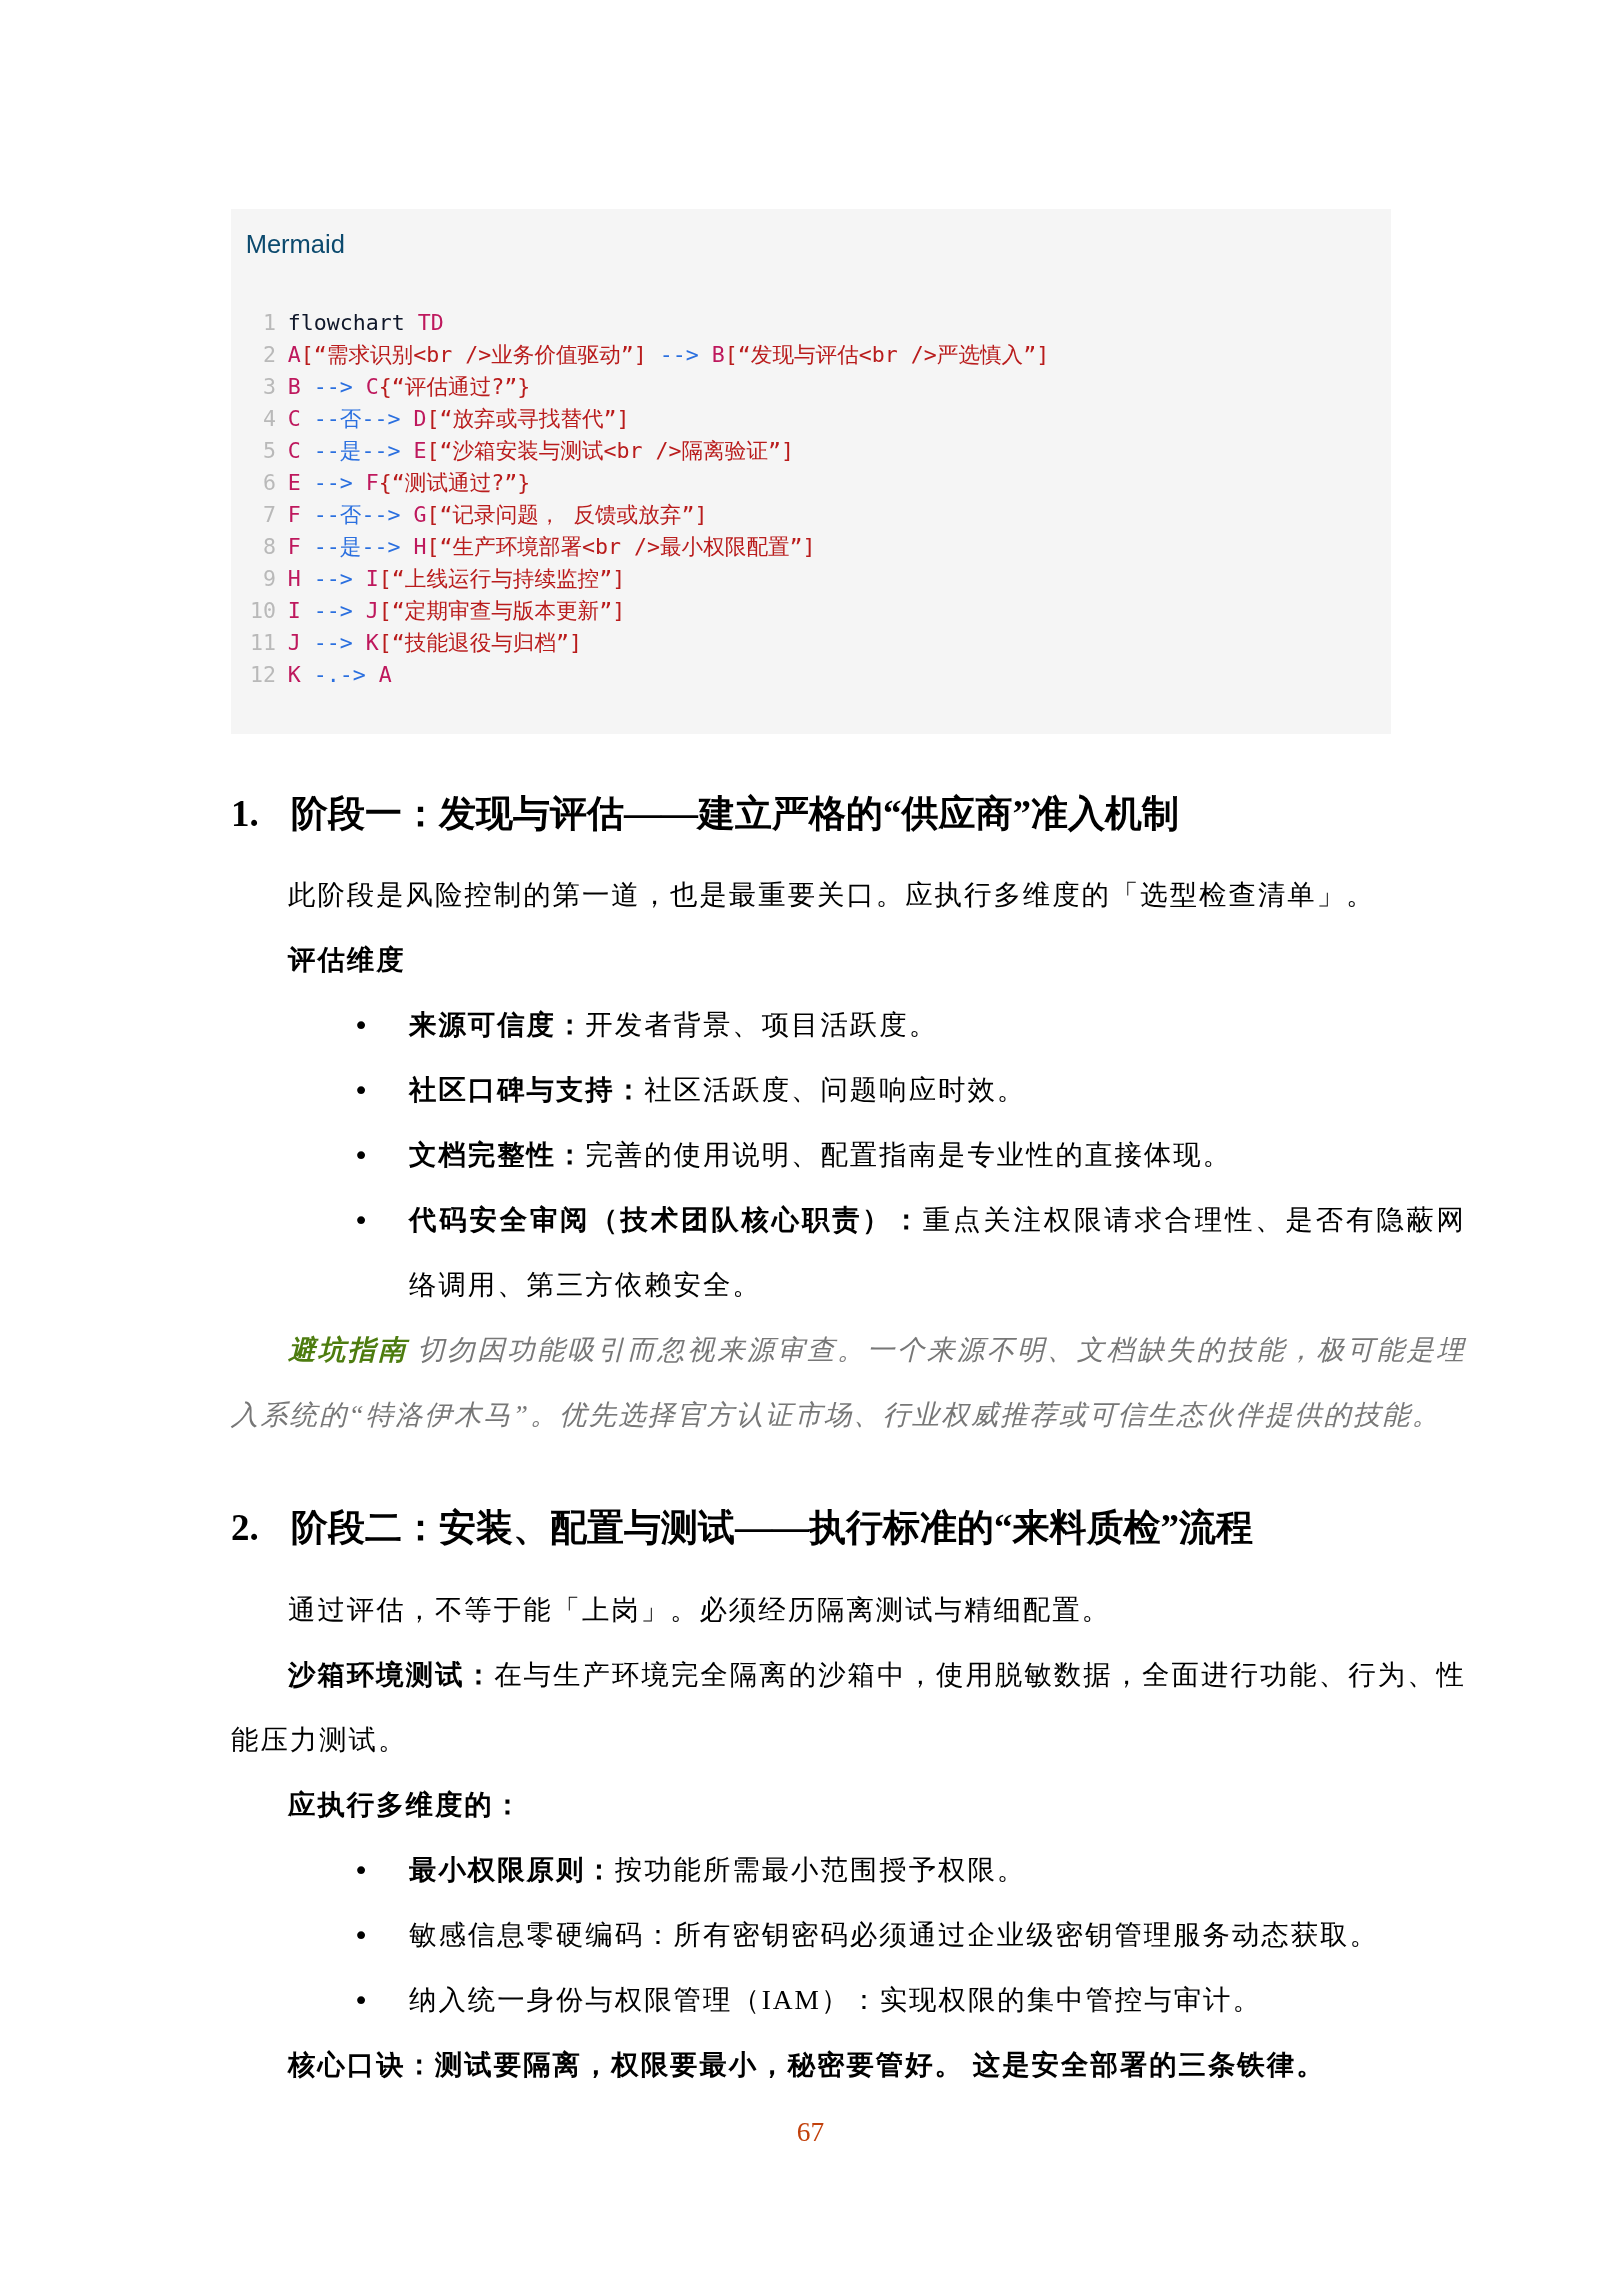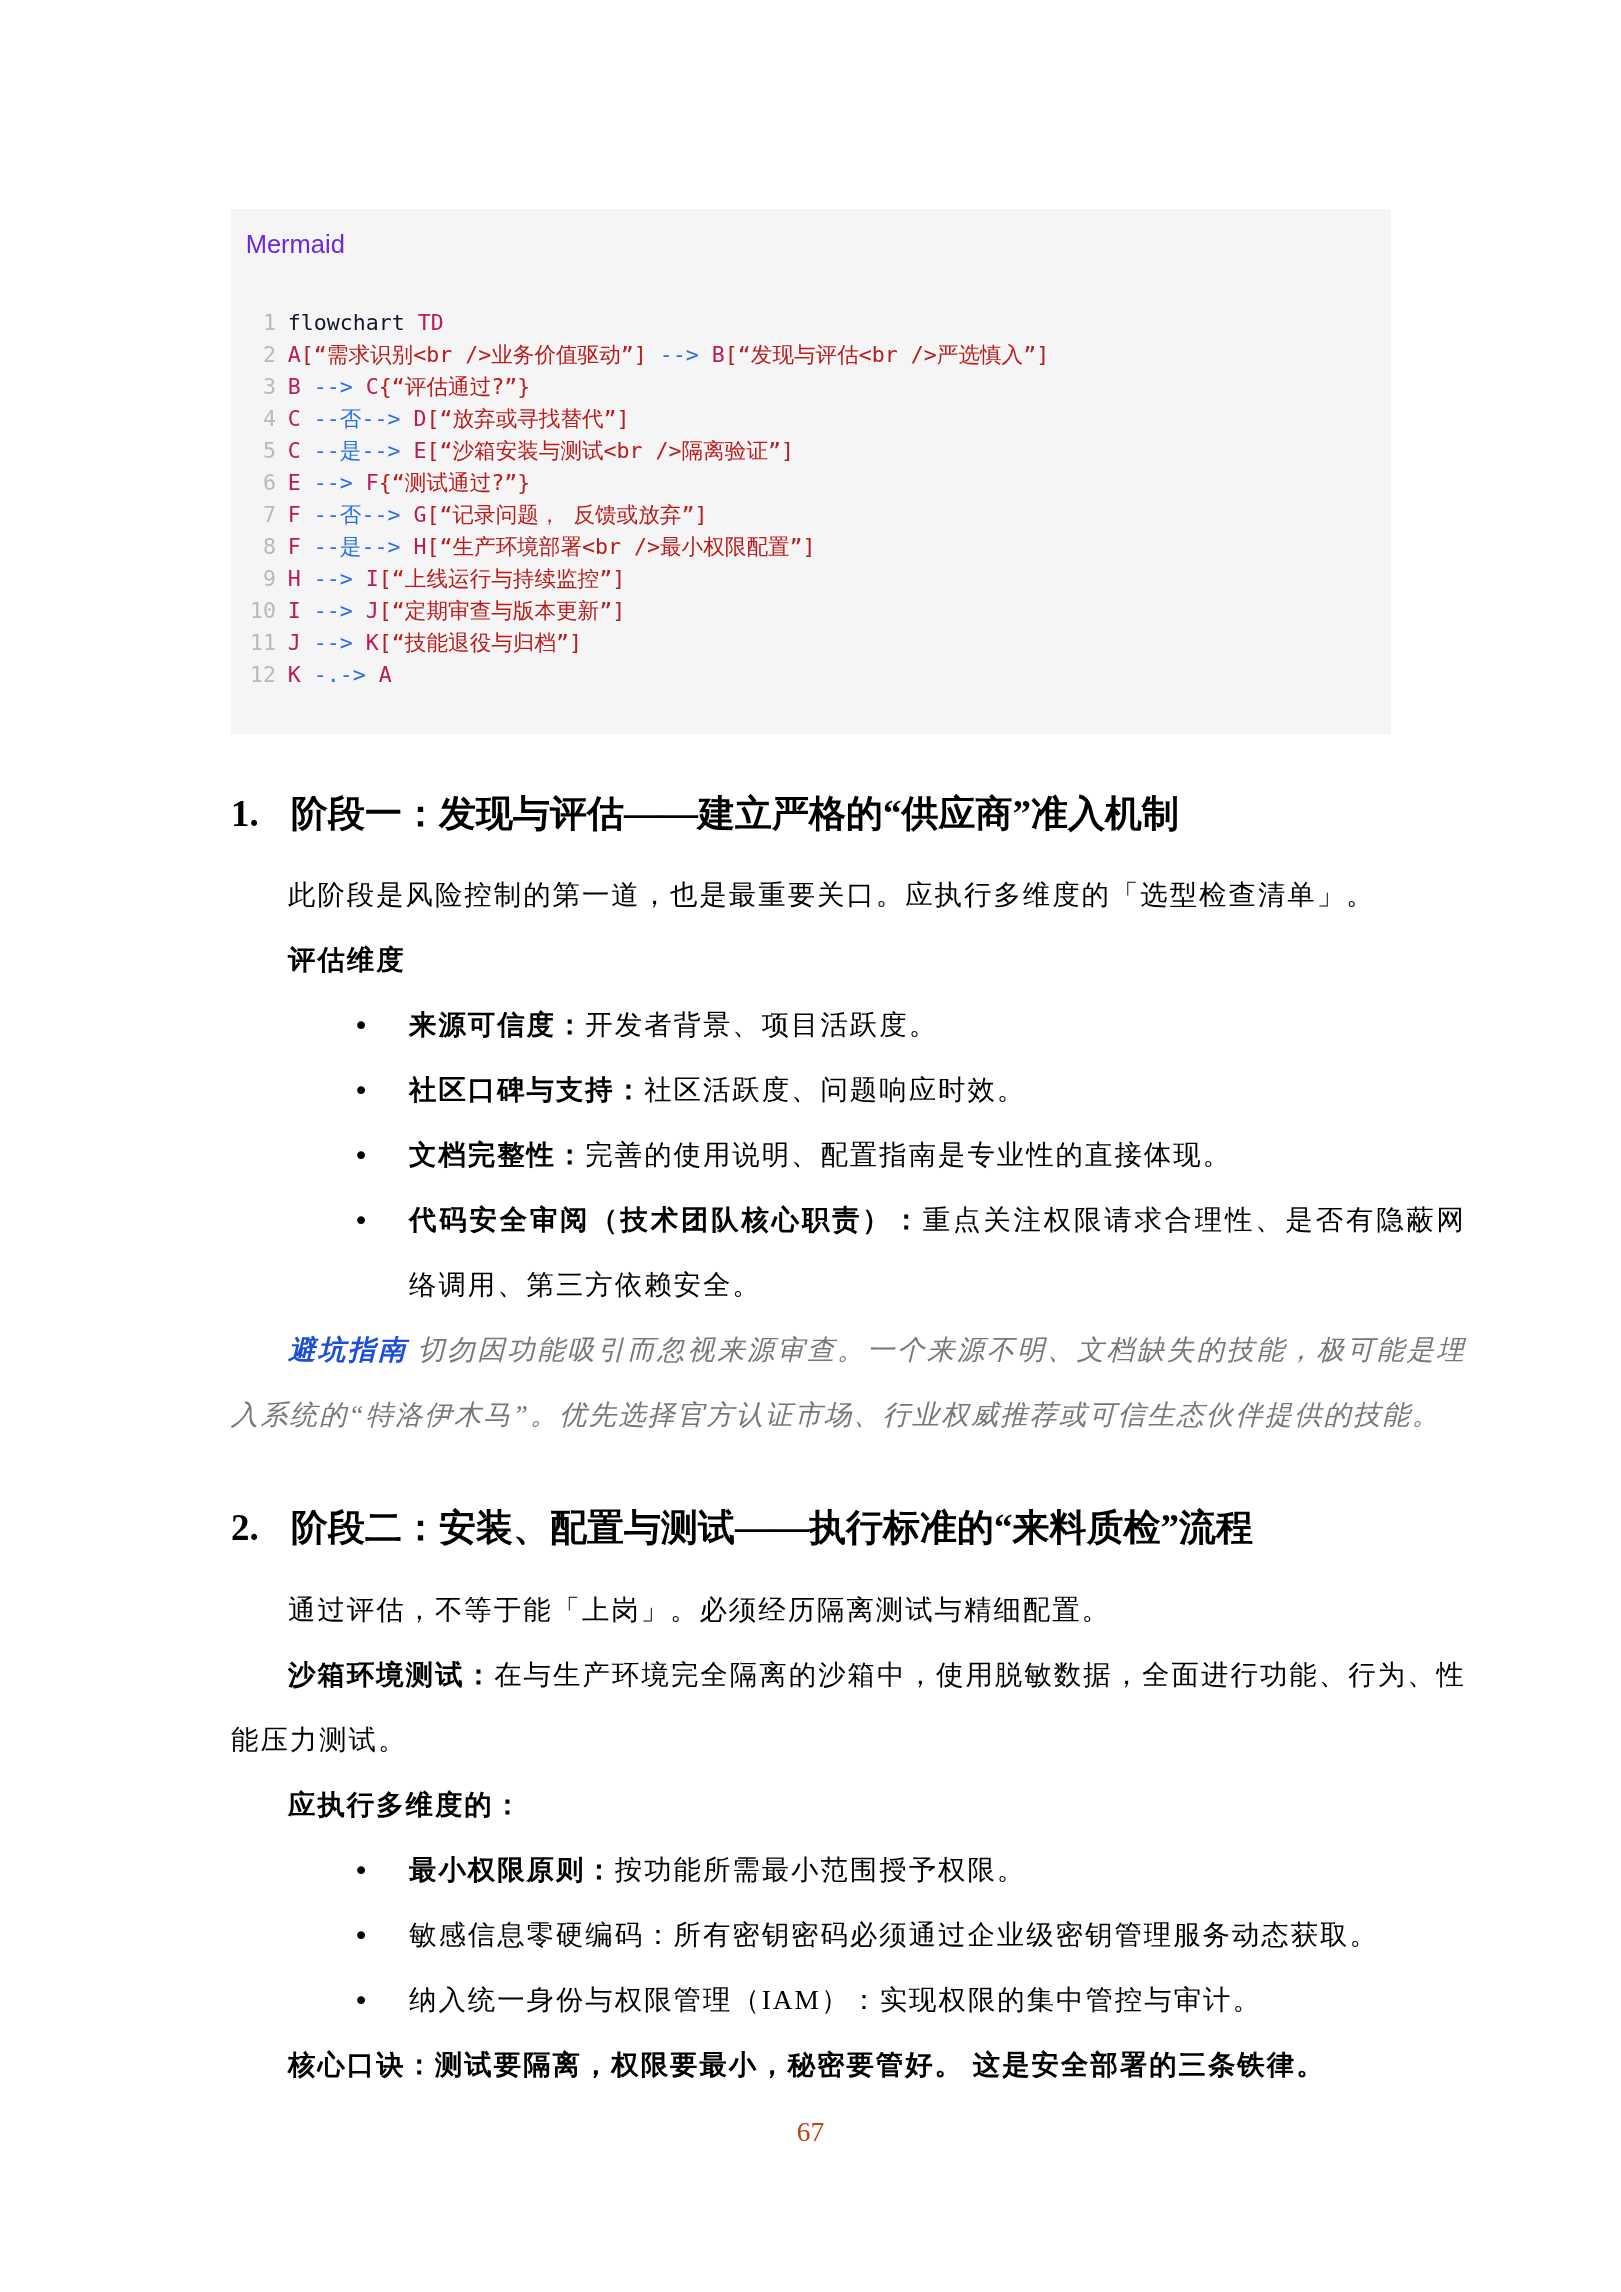--- a/index.html
+++ b/index.html
@@ -3,21 +3,21 @@
 <meta charset="utf-8">
 <style>
   html,body{margin:0;padding:0;}
   body{background:#ffffff;}
   .page{position:relative;width:1621px;height:2293px;background:#ffffff;
         font-family:"Liberation Serif",serif;color:#000;overflow:hidden;}
   .content{position:absolute;left:231px;top:0;width:1235px;}
 
   
   .code-block{margin-top:209px;width:1160px;background:#f5f5f5;padding:19.6px 0 43px 0;box-sizing:border-box;}
-  .code-label{font-family:"Liberation Sans","DejaVu Sans",sans-serif;font-size:25.5px;color:#6d28d9;
+  .code-label{font-family:"Liberation Sans","DejaVu Sans",sans-serif;font-size:25.5px;color:#0c4a6e;
               padding-left:14.7px;line-height:31px;margin-bottom:47px;}
   .code-row{display:flex;font-family:"DejaVu Sans Mono",monospace;font-size:21.6px;line-height:32px;white-space:pre;}
   .ln{flex:0 0 45px;width:45px;text-align:right;color:#b9b9b9;}
   .code-text{padding-left:11.8px;}
   .tok-kw{color:#0f172a;}
   .tok-plain{color:#be185d;}
   .tok-str{color:#b91c1c;}
   .tok-arr{color:#2a6fdf;}
 
   
@@ -25,21 +25,21 @@
   .sec-num{flex:0 0 60px;}
   .para{font-size:27.4px;line-height:65px;letter-spacing:2px;text-align:justify;margin:0;}
   .indent{text-indent:57px;}
   .bold{font-weight:bold;}
   .bullets{margin:0;}
   .bullet{display:flex;font-size:27.4px;line-height:65px;letter-spacing:2px;margin-left:122px;}
   .dot{flex:0 0 56px;font-family:"DejaVu Sans",sans-serif;}
   .btxt{flex:1;text-align:justify;}
   .note{font-size:27.4px;line-height:65px;letter-spacing:2px;text-align:justify;margin:0;
         font-style:italic;color:#777777;text-indent:57px;}
-  .note b{color:#1d4ed8;font-family:Liberation Serif, serif;}
+  .note b{color:#4d7c0f;font-family:Liberation Serif, serif;}
   .page-number{position:absolute;left:0;top:2117px;width:1621px;text-align:center;font-size:27.4px;color:#c2410c;}
 </style>
 </head>
 <body>
 
 <div class="page">
   <div class="content">
 
     <div class="code-block">
       <div class="code-label">Mermaid</div>

